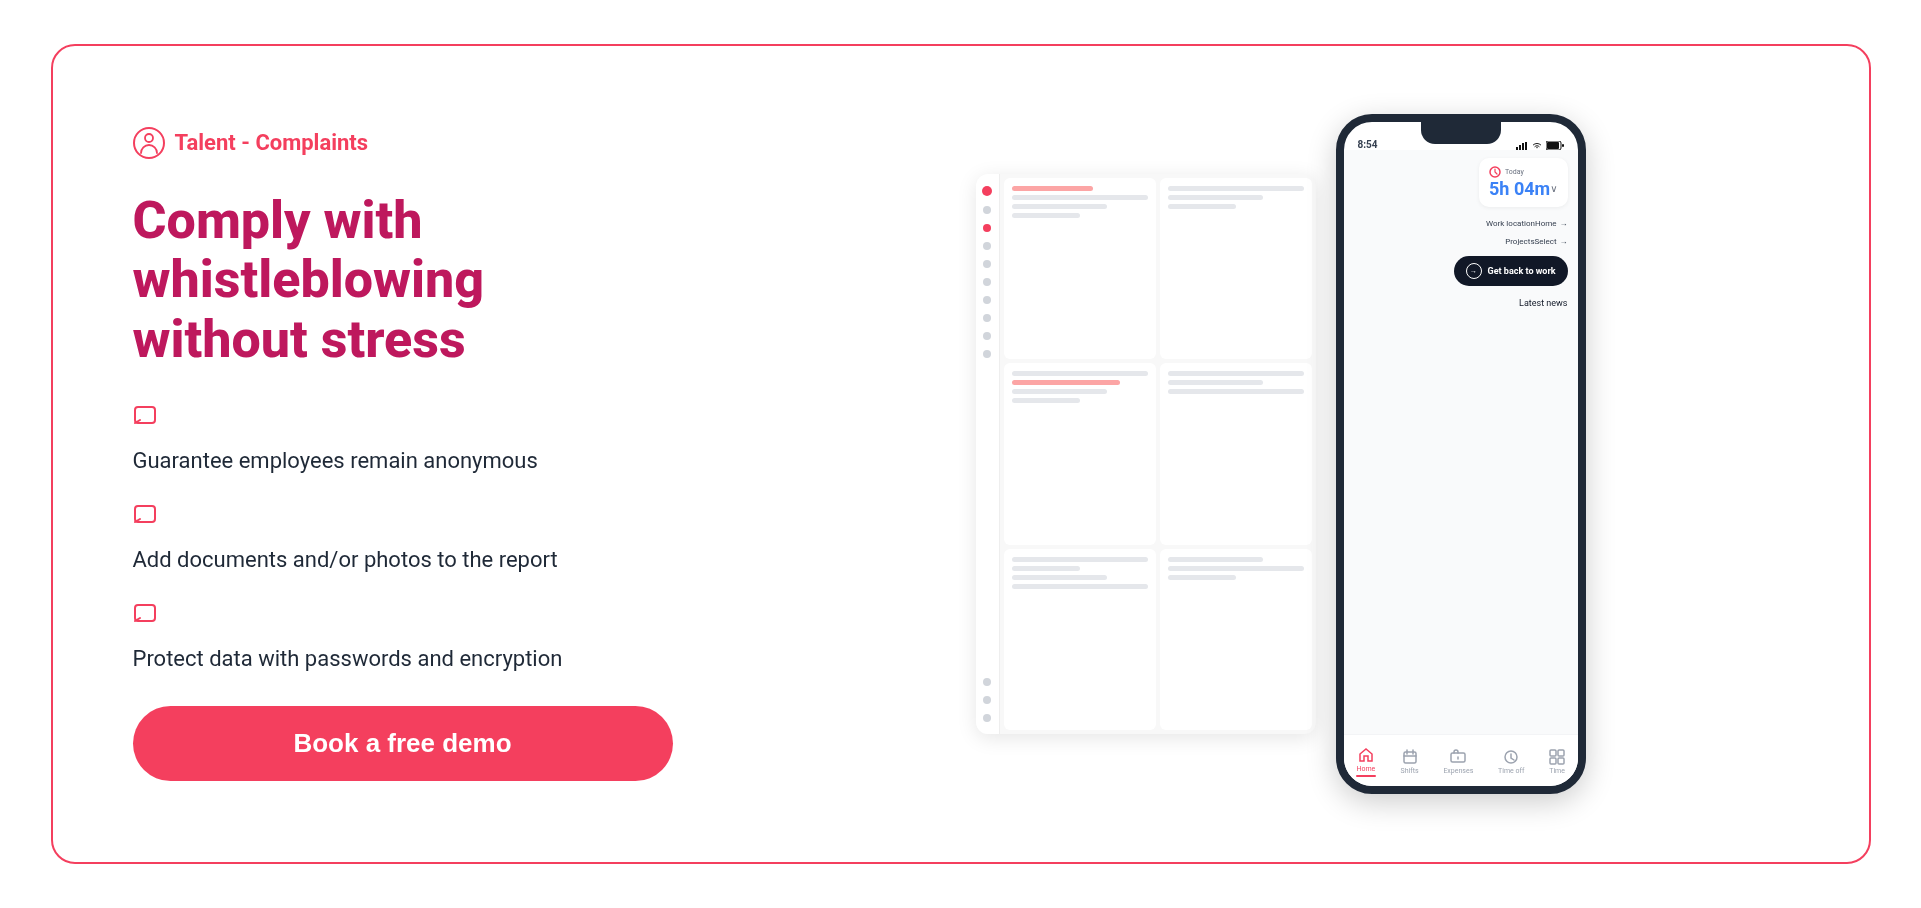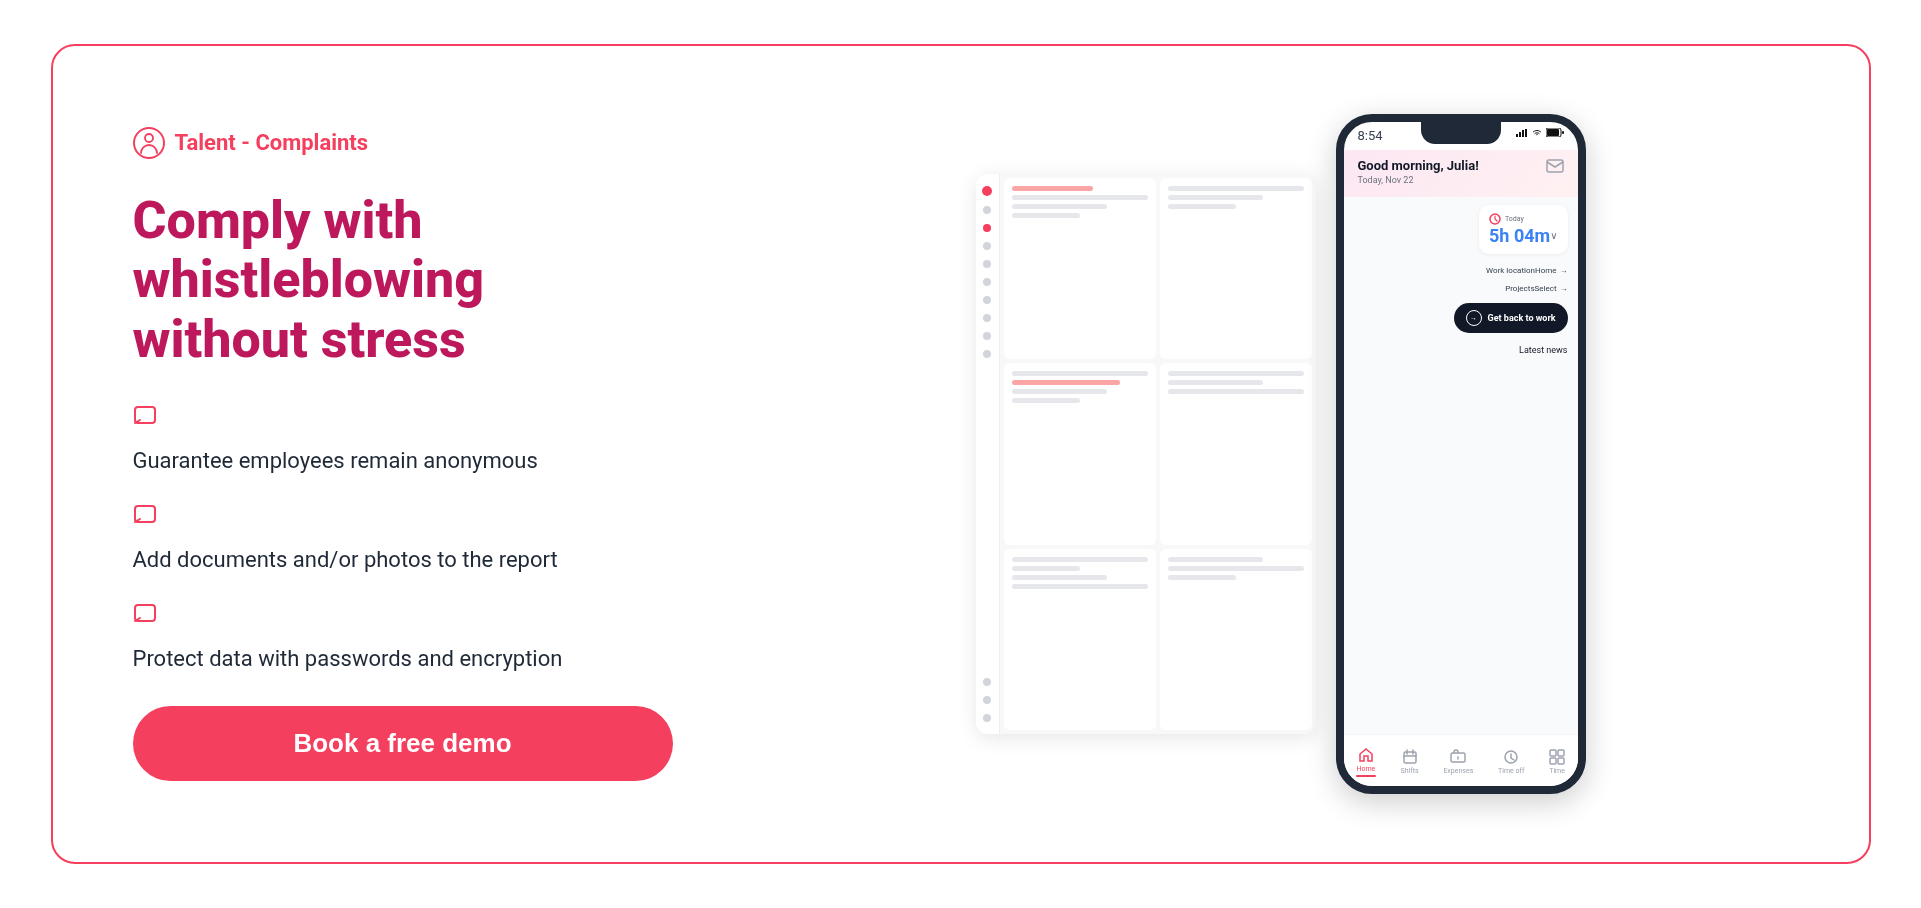--- a/index.html
+++ b/index.html
@@ -211,25 +211,25 @@
       width: 80px;
       height: 22px;
       background: #1f2937;
       border-radius: 0 0 14px 14px;
       z-index: 10;
     }
 
     .mobile-status-bar {
       display: flex;
       justify-content: space-between;
-      align-items: flex-start;
+      align-items: flex-end;
       padding: 6px 14px 0;
-      font-size: 13px;
+      font-size: 10px;
       color: #374151;
-      font-weight: 400;
+      font-weight: 700;
       height: 28px;
     }
 
     .status-icons {
       display: flex;
       gap: 3px;
       align-items: center;
     }
 
     .mobile-header-bg {
@@ -593,30 +593,20 @@
             <path d="M2 4c2.8-2.8 7.2-2.8 10 0" stroke="#111" stroke-width="1.2" fill="none"></path>
           </svg>
           <svg width="18" height="9" viewBox="0 0 18 9">
             <rect x="0" y="0" width="15" height="9" rx="2" stroke="#111" stroke-width="1" fill="none"></rect>
             <rect x="1" y="1" width="12" height="7" rx="1" fill="#111"></rect>
             <rect x="16" y="3" width="2" height="3" rx="1" fill="#111"></rect>
           </svg>
         </div>
       </div>
 
-      <div class="mobile-header-bg">
-        <div class="mobile-greeting-row">
-          <span class="mobile-greeting">Good morning, Julia!</span>
-          <svg width="18" height="14" viewBox="0 0 18 14" fill="none">
-            <rect x="1" y="1" width="16" height="12" rx="2" stroke="#9ca3af" stroke-width="1.5"></rect>
-            <path d="M1 3l8 5 8-5" stroke="#9ca3af" stroke-width="1.5"></path>
-          </svg>
-        </div>
-        <div class="mobile-date">Today, Nov 22</div>
-      </div>
 
       <div class="mobile-body">
 
         <div class="time-card">
           <div class="time-header-row">
             <svg class="clock-icon-small" viewBox="0 0 12 12" fill="none">
               <circle cx="6" cy="6" r="5" stroke="#f43f5e" stroke-width="1.5"></circle>
               <path d="M6 3v3l2 2" stroke="#f43f5e" stroke-width="1.2" stroke-linecap="round"></path>
             </svg>
             <span class="time-label">Today</span>

